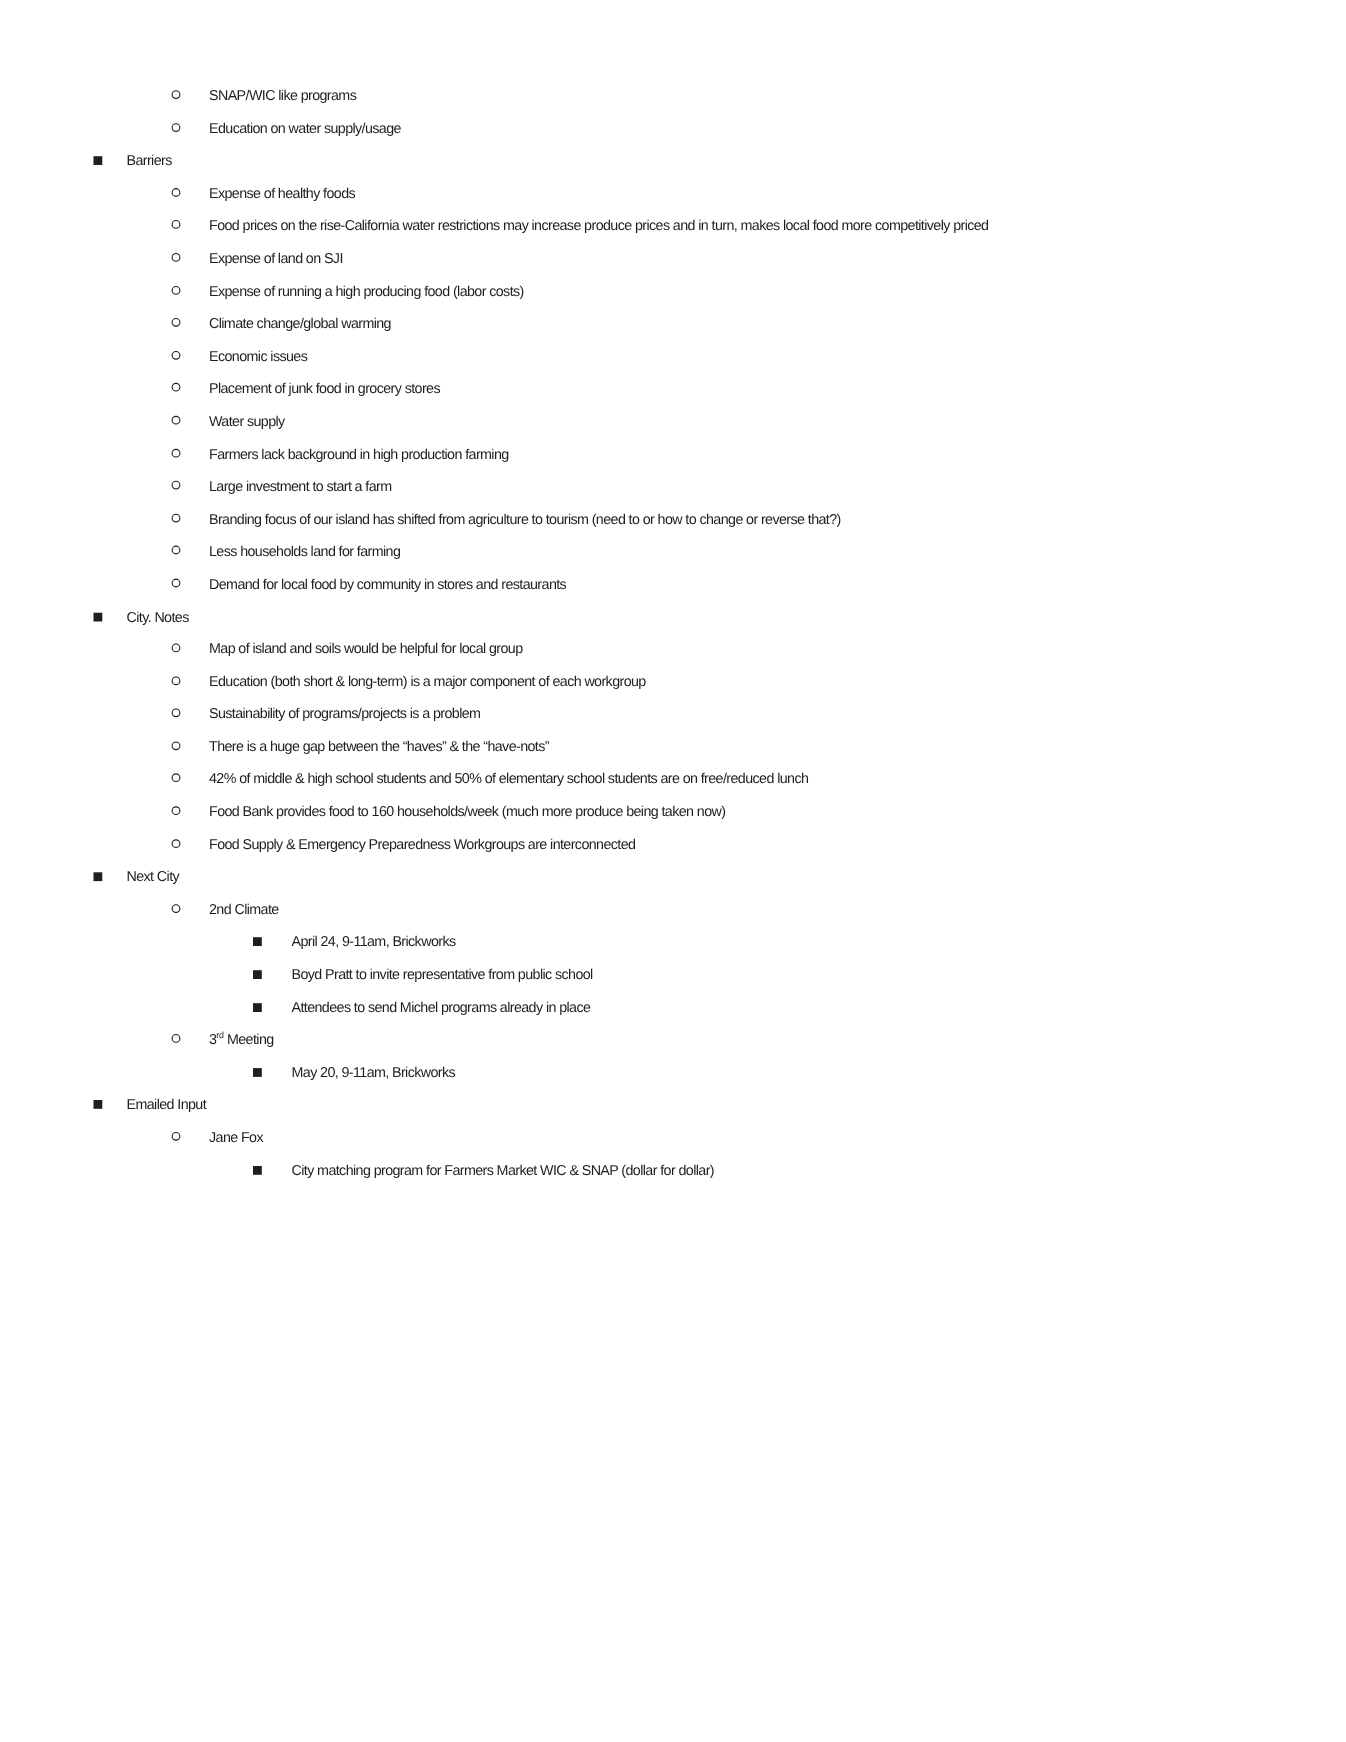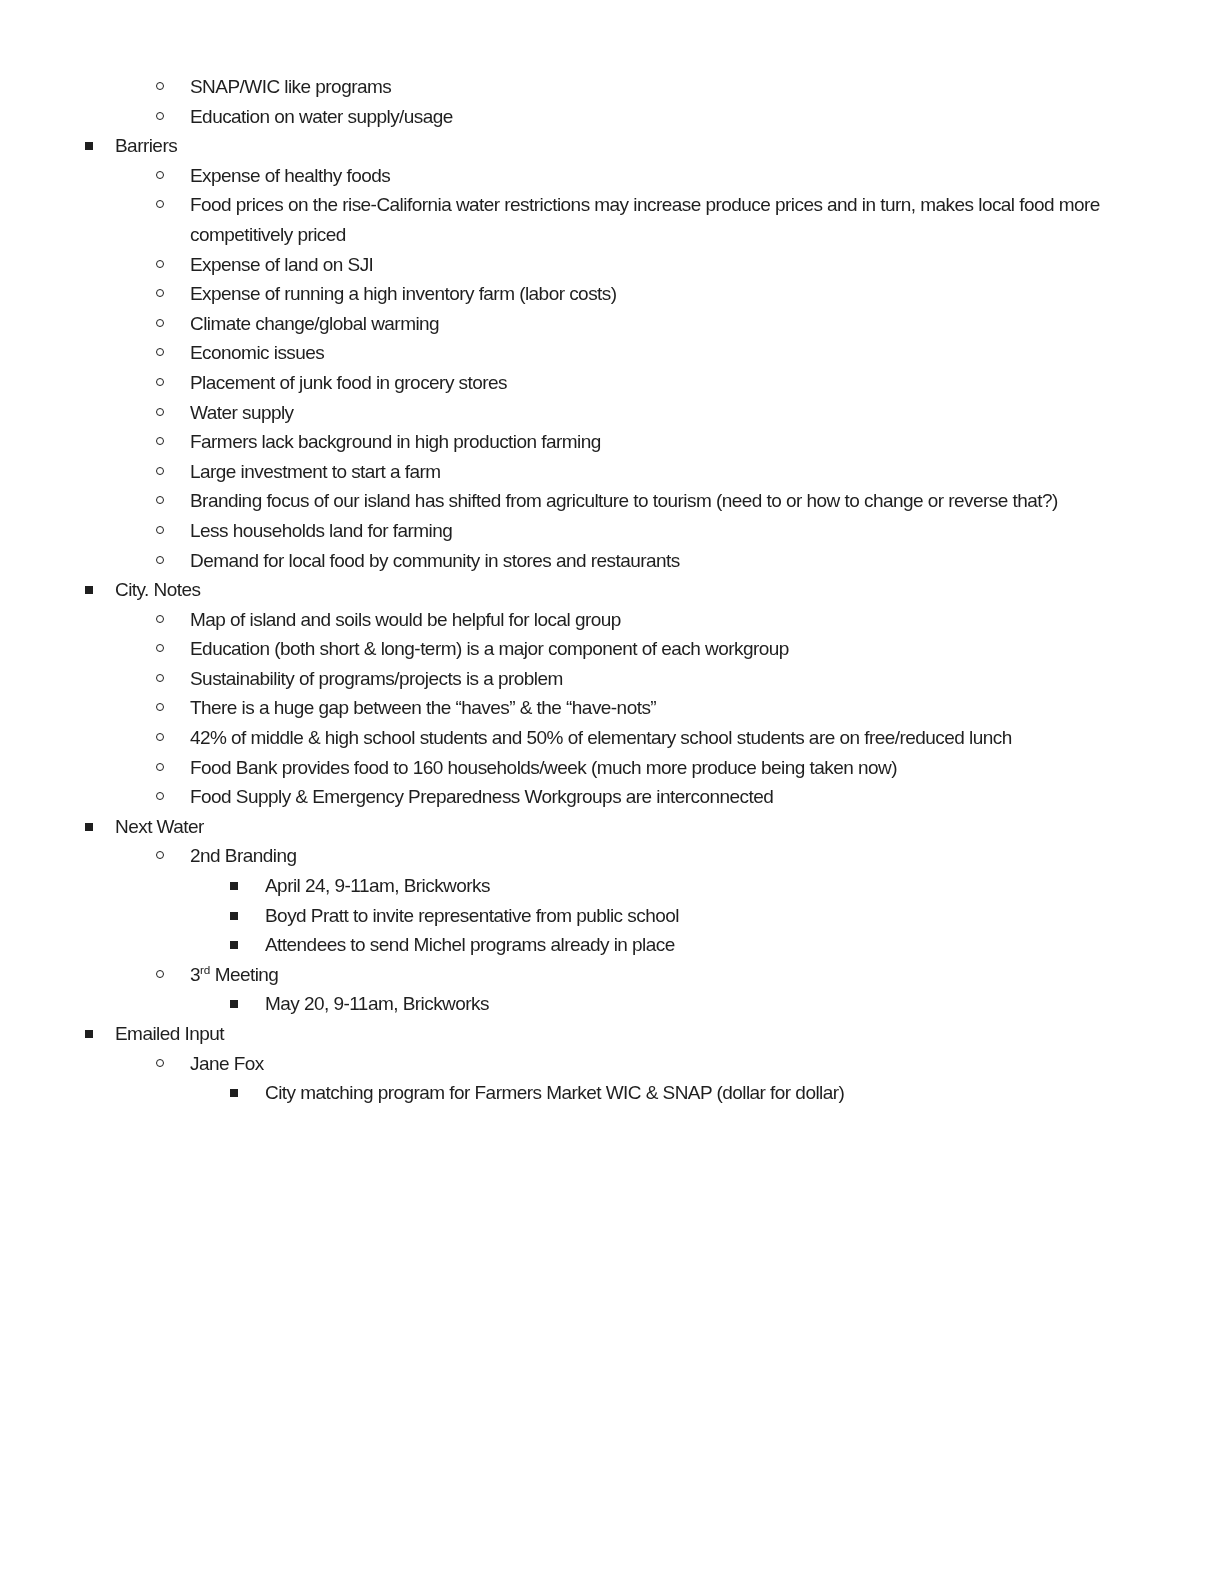--- a/index.html
+++ b/index.html
@@ -14,21 +14,21 @@
     overflow: hidden;
   }
   .doc {
     position: absolute;
     top: 72px;
     left: 0;
     width: 1224px;
   }
   .li {
     position: relative;
-    font-size: 19px;
+    font-size: 13px;
     letter-spacing: -0.55px;
     line-height: 29.6px;
     color: #1f1f1f;
   }
   .lvl1 { padding-left: 115px; padding-right: 104px; }
   .lvl2 { padding-left: 190px; padding-right: 104px; }
   .lvl3 { padding-left: 265px; padding-right: 112px; }
   .bullet { position: absolute; display: inline-block; }
   .lvl1 .bullet { left: 85px; }
   .lvl2 .bullet { left: 156px; }
@@ -56,40 +56,40 @@
 <body>
 
 <div class="page">
   <div class="doc">
       <div class="li lvl2"><span class="bullet circle"></span><span class="txt">SNAP/WIC like programs</span></div>
       <div class="li lvl2"><span class="bullet circle"></span><span class="txt">Education on water supply/usage</span></div>
       <div class="li lvl1"><span class="bullet square"></span><span class="txt">Barriers</span></div>
       <div class="li lvl2"><span class="bullet circle"></span><span class="txt">Expense of healthy foods</span></div>
       <div class="li lvl2"><span class="bullet circle"></span><span class="txt">Food prices on the rise-California water restrictions may increase produce prices and in turn, makes local food more competitively priced</span></div>
       <div class="li lvl2"><span class="bullet circle"></span><span class="txt">Expense of land on SJI</span></div>
-      <div class="li lvl2"><span class="bullet circle"></span><span class="txt">Expense of running a high inventory farm (labor costs)</span></div>
+      <div class="li lvl2"><span class="bullet circle"></span><span class="txt">Expense of running a high producing food (labor costs)</span></div>
       <div class="li lvl2"><span class="bullet circle"></span><span class="txt">Climate change/global warming</span></div>
       <div class="li lvl2"><span class="bullet circle"></span><span class="txt">Economic issues</span></div>
       <div class="li lvl2"><span class="bullet circle"></span><span class="txt">Placement of junk food in grocery stores</span></div>
       <div class="li lvl2"><span class="bullet circle"></span><span class="txt">Water supply</span></div>
       <div class="li lvl2"><span class="bullet circle"></span><span class="txt">Farmers lack background in high production farming</span></div>
       <div class="li lvl2"><span class="bullet circle"></span><span class="txt">Large investment to start a farm</span></div>
       <div class="li lvl2"><span class="bullet circle"></span><span class="txt">Branding focus of our island has shifted from agriculture to tourism (need to or how to change or reverse that?)</span></div>
       <div class="li lvl2"><span class="bullet circle"></span><span class="txt">Less households land for farming</span></div>
       <div class="li lvl2"><span class="bullet circle"></span><span class="txt">Demand for local food by community in stores and restaurants</span></div>
       <div class="li lvl1"><span class="bullet square"></span><span class="txt">City. Notes</span></div>
       <div class="li lvl2"><span class="bullet circle"></span><span class="txt">Map of island and soils would be helpful for local group</span></div>
       <div class="li lvl2"><span class="bullet circle"></span><span class="txt">Education (both short &amp; long-term) is a major component of each workgroup</span></div>
       <div class="li lvl2"><span class="bullet circle"></span><span class="txt">Sustainability of programs/projects is a problem</span></div>
       <div class="li lvl2"><span class="bullet circle"></span><span class="txt">There is a huge gap between the “haves” &amp; the “have-nots”</span></div>
       <div class="li lvl2"><span class="bullet circle"></span><span class="txt">42% of middle &amp; high school students and 50% of elementary school students are on free/reduced lunch</span></div>
       <div class="li lvl2"><span class="bullet circle"></span><span class="txt">Food Bank provides food to 160 households/week (much more produce being taken now)</span></div>
       <div class="li lvl2"><span class="bullet circle"></span><span class="txt">Food Supply &amp; Emergency Preparedness Workgroups are interconnected</span></div>
-      <div class="li lvl1"><span class="bullet square"></span><span class="txt">Next Water</span></div>
-      <div class="li lvl2"><span class="bullet circle"></span><span class="txt">2nd Branding</span></div>
+      <div class="li lvl1"><span class="bullet square"></span><span class="txt">Next City</span></div>
+      <div class="li lvl2"><span class="bullet circle"></span><span class="txt">2nd Climate</span></div>
       <div class="li lvl3"><span class="bullet square"></span><span class="txt">April 24, 9-11am, Brickworks</span></div>
       <div class="li lvl3"><span class="bullet square"></span><span class="txt">Boyd Pratt to invite representative from public school</span></div>
       <div class="li lvl3"><span class="bullet square"></span><span class="txt">Attendees to send Michel programs already in place</span></div>
       <div class="li lvl2"><span class="bullet circle"></span><span class="txt">3<sup>rd</sup> Meeting</span></div>
       <div class="li lvl3"><span class="bullet square"></span><span class="txt">May 20, 9-11am, Brickworks</span></div>
       <div class="li lvl1"><span class="bullet square"></span><span class="txt">Emailed Input</span></div>
       <div class="li lvl2"><span class="bullet circle"></span><span class="txt">Jane Fox</span></div>
       <div class="li lvl3"><span class="bullet square"></span><span class="txt">City matching program for Farmers Market WIC &amp; SNAP (dollar for dollar)</span></div>
     </div>
 </div>

